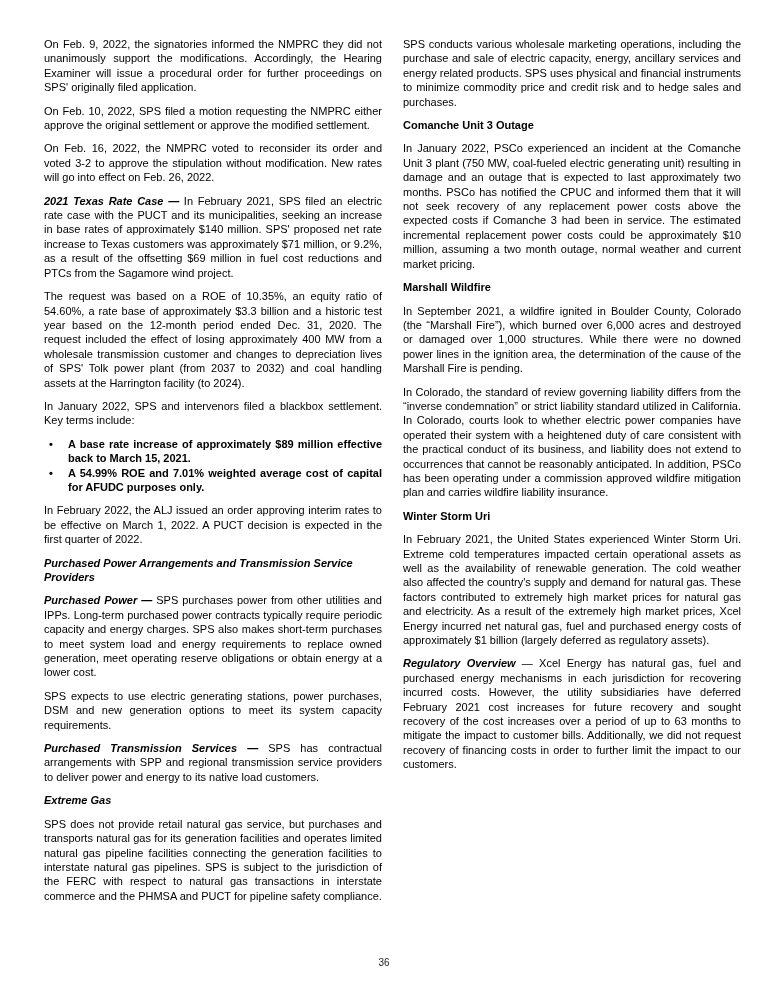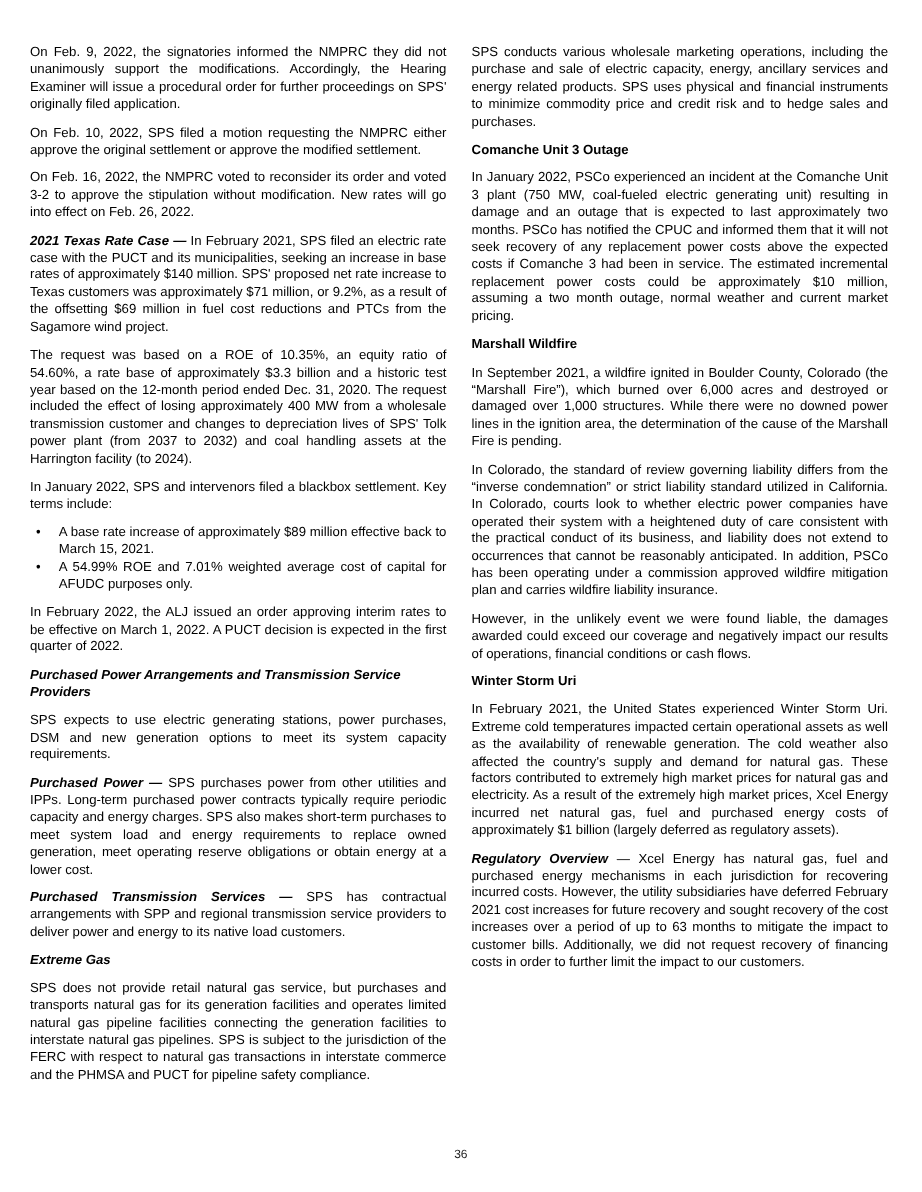--- a/index.html
+++ b/index.html
@@ -6,21 +6,21 @@
   body {
     width: 768px; height: 993px;
     background: #ffffff;
     color: #000000;
     font-family: "Liberation Sans", "DejaVu Sans", sans-serif;
   }
   .page {
     position: relative;
     width: 768px; height: 993px;
     box-sizing: border-box;
-    padding: 37px 27px 0 25px;
+    padding: 37px 27px 0 44px;
     overflow: hidden;
   }
   .columns { display: flex; gap: 21px; }
   .column {
     width: 347px;
     font-size: 11px;
     line-height: 14.4px;
     text-align: justify;
   }
   .column p, .column h2, .column h3, .column ul { margin: 0 0 9px 0; }
@@ -29,21 +29,21 @@
   .italic { font-style: italic; font-weight: bold; }
   .bold-italic { font-weight: bold; font-style: italic; }
   .lead.italic { font-style: italic; }
   .lead.bold-italic { font-weight: bold; font-style: italic; }
   h2.rule-heading {
     font-weight: bold;
     border-bottom: 1.5px solid #000;
     padding: 0 0 3px 5px;
     margin-bottom: 11px;
   }
-  ul.bullets { list-style: none; padding: 0; }
+  ul.bullets { list-style: none; padding: 0; font-weight: bold; }
   ul.bullets li { position: relative; padding-left: 24px; }
   ul.bullets li::before { content: "\2022"; position: absolute; left: 5px; }
   .footer {
     position: absolute;
     bottom: 25px; left: 0;
     width: 100%;
     text-align: center;
     font-size: 10px;
     color: #222;
   }
@@ -59,33 +59,32 @@
         <p>On Feb. 16, 2022, the NMPRC voted to reconsider its order and voted 3-2 to approve the stipulation without modification. New rates will go into effect on Feb. 26, 2022.</p>
         <p><span class="lead italic">2021 Texas Rate Case —</span> In February 2021, SPS filed an electric rate case with the PUCT and its municipalities, seeking an increase in base rates of approximately $140 million. SPS' proposed net rate increase to Texas customers was approximately $71 million, or 9.2%, as a result of the offsetting $69 million in fuel cost reductions and PTCs from the Sagamore wind project.</p>
         <p>The request was based on a ROE of 10.35%, an equity ratio of 54.60%, a rate base of approximately $3.3 billion and a historic test year based on the 12-month period ended Dec. 31, 2020. The request included the effect of losing approximately 400 MW from a wholesale transmission customer and changes to depreciation lives of SPS' Tolk power plant (from 2037 to 2032) and coal handling assets at the Harrington facility (to 2024).</p>
         <p>In January 2022, SPS and intervenors filed a blackbox settlement. Key terms include:</p>
         <ul class="bullets">
           <li>A base rate increase of approximately $89 million effective back to March 15, 2021.</li>
           <li>A 54.99% ROE and 7.01% weighted average cost of capital for AFUDC purposes only.</li>
         </ul>
         <p>In February 2022, the ALJ issued an order approving interim rates to be effective on March 1, 2022. A PUCT decision is expected in the first quarter of 2022.</p>
         <h3 class="heading bold-italic">Purchased Power Arrangements and Transmission Service Providers</h3>
+        <p><span class="lead italic">Purchased Power —</span> SPS purchases power from other utilities and IPPs. Long-term purchased power contracts typically require periodic capacity and energy charges. SPS also makes short-term purchases to meet system load and energy requirements to replace owned generation, meet operating reserve obligations or obtain energy at a lower cost.</p>
         <p>SPS expects to use electric generating stations, power purchases, DSM and new generation options to meet its system capacity requirements.</p>
-        <p><span class="lead italic">Purchased Power —</span> SPS purchases power from other utilities and IPPs. Long-term purchased power contracts typically require periodic capacity and energy charges. SPS also makes short-term purchases to meet system load and energy requirements to replace owned generation, meet operating reserve obligations or obtain energy at a lower cost.</p>
         <p><span class="lead italic">Purchased Transmission Services —</span> SPS has contractual arrangements with SPP and regional transmission service providers to deliver power and energy to its native load customers.</p>
         <h3 class="heading bold-italic">Extreme Gas</h3>
         <p>SPS does not provide retail natural gas service, but purchases and transports natural gas for its generation facilities and operates limited natural gas pipeline facilities connecting the generation facilities to interstate natural gas pipelines. SPS is subject to the jurisdiction of the FERC with respect to natural gas transactions in interstate commerce and the PHMSA and PUCT for pipeline safety compliance.</p>
       </div>
     <div class="column">
         <p>SPS conducts various wholesale marketing operations, including the purchase and sale of electric capacity, energy, ancillary services and energy related products. SPS uses physical and financial instruments to minimize commodity price and credit risk and to hedge sales and purchases.</p>
         <h3 class="heading bold">Comanche Unit 3 Outage</h3>
         <p>In January 2022, PSCo experienced an incident at the Comanche Unit 3 plant (750 MW, coal-fueled electric generating unit) resulting in damage and an outage that is expected to last approximately two months. PSCo has notified the CPUC and informed them that it will not seek recovery of any replacement power costs above the expected costs if Comanche 3 had been in service. The estimated incremental replacement power costs could be approximately $10 million, assuming a two month outage, normal weather and current market pricing.</p>
         <h3 class="heading bold">Marshall Wildfire</h3>
         <p>In September 2021, a wildfire ignited in Boulder County, Colorado (the “Marshall Fire”), which burned over 6,000 acres and destroyed or damaged over 1,000 structures. While there were no downed power lines in the ignition area, the determination of the cause of the Marshall Fire is pending.</p>
         <p>In Colorado, the standard of review governing liability differs from the “inverse condemnation” or strict liability standard utilized in California. In Colorado, courts look to whether electric power companies have operated their system with a heightened duty of care consistent with the practical conduct of its business, and liability does not extend to occurrences that cannot be reasonably anticipated. In addition, PSCo has been operating under a commission approved wildfire mitigation plan and carries wildfire liability insurance.</p>
-        <p>However, in the unlikely event we were found liable, the damages awarded could exceed our coverage and negatively impact our results of operations, financial conditions or cash flows.</p>
         <h3 class="heading bold">Winter Storm Uri</h3>
         <p>In February 2021, the United States experienced Winter Storm Uri. Extreme cold temperatures impacted certain operational assets as well as the availability of renewable generation. The cold weather also affected the country's supply and demand for natural gas. These factors contributed to extremely high market prices for natural gas and electricity. As a result of the extremely high market prices, Xcel Energy incurred net natural gas, fuel and purchased energy costs of approximately $1 billion (largely deferred as regulatory assets).</p>
         <p><span class="lead bold-italic">Regulatory Overview</span> — Xcel Energy has natural gas, fuel and purchased energy mechanisms in each jurisdiction for recovering incurred costs. However, the utility subsidiaries have deferred February 2021 cost increases for future recovery and sought recovery of the cost increases over a period of up to 63 months to mitigate the impact to customer bills. Additionally, we did not request recovery of financing costs in order to further limit the impact to our customers.</p>
       </div>
   </div>
   <div class="footer">36</div>
 </div>
 
 </body></html>

